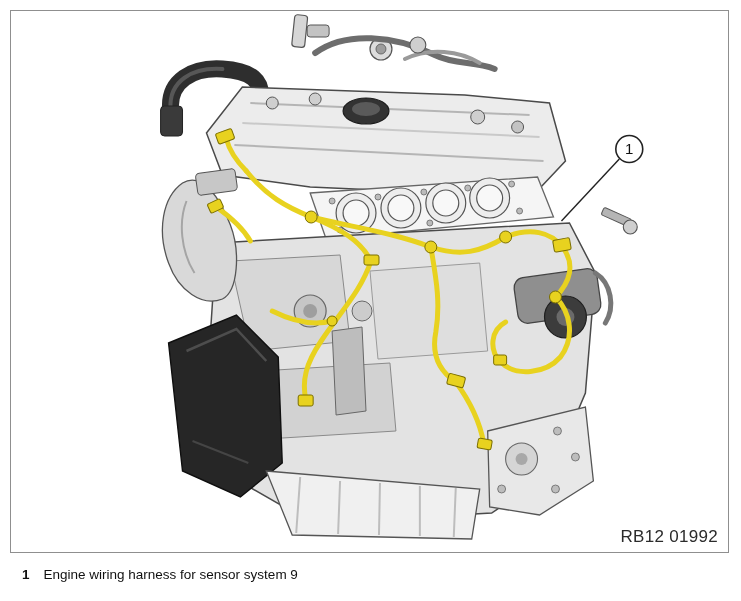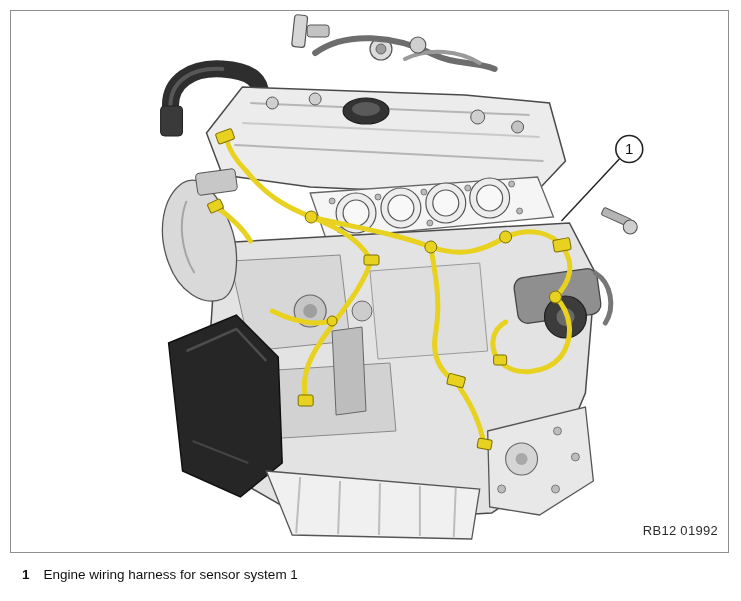--- a/index.html
+++ b/index.html
@@ -14,22 +14,22 @@
     position:absolute;
     left:10px;top:10px;
     width:719px;height:543px;
     border:1px solid #8f8f8f;
     background:#ffffff;
     box-sizing:border-box;
   }
   .figure-frame svg{display:block;width:100%;height:100%;}
   .ref-code{
     position:absolute;
-    right:10px;bottom:14px;
-    font-size:13px;
+    right:10px;bottom:5px;
+    font-size:17px;
     color:#2b2b2b;
     letter-spacing:0.3px;
     padding-left:41px;
   }
   .caption{
     position:absolute;
     left:22px;top:567px;
     display:flex;
     align-items:baseline;
     gap:14px;
@@ -184,16 +184,16 @@
         <circle cx="620" cy="138" r="13.5" fill="#ffffff" stroke="#222" stroke-width="1.6"></circle>
         <text x="620" y="143" text-anchor="middle" font-size="15" font-family="Liberation Sans, sans-serif" fill="#111">1</text>
       </g>
     </svg>
 
     <div class="ref-code">RB12 01992</div>
   </div>
 
   <div class="caption">
     <span class="idx">1</span>
-    <span class="txt">Engine wiring harness for sensor system 1</span>
+    <span class="txt">Engine wiring harness for sensor system 9</span>
   </div>
 
 </div>
 
 </body></html>

